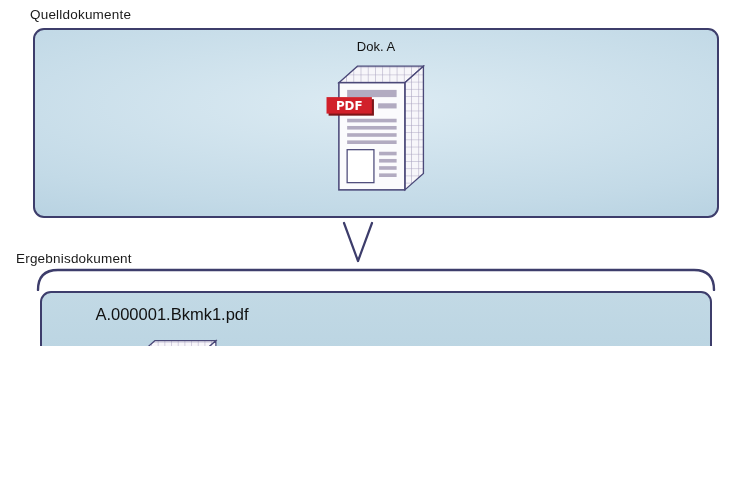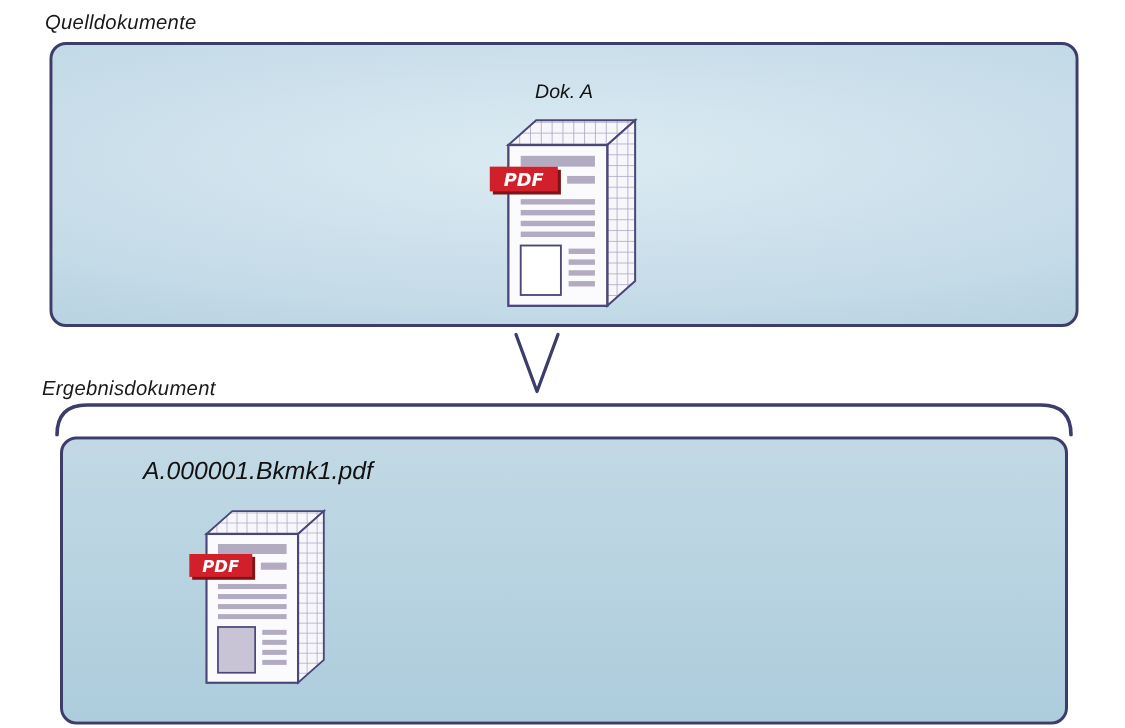--- a/index.html
+++ b/index.html
@@ -1,33 +1,33 @@
 <!DOCTYPE html>
 <html><head>
 <meta charset="utf-8">
 <style>
   html,body{margin:0;padding:0;background:#ffffff;}
   .canvas{
-    position:relative;width:750px;height:485px;overflow:hidden;
-    font-family:"Liberation Sans",sans-serif;background:#ffffff;font-style:italic;
+    position:relative;width:750px;height:346px;overflow:hidden;
+    font-family:"Liberation Sans",sans-serif;background:#ffffff;
   }
   .section-label{
     position:absolute;font-size:13.5px;color:#1a1a1a;letter-spacing:.2px;
   }
   .label-source{left:30px;top:7px;}
-  .label-result{left:28px;top:251px;}
+  .label-result{left:16px;top:251px;}
   .box{
     position:absolute;border:2px solid #3d3d6b;border-radius:11px;box-sizing:border-box;
   }
   .top-box{
     left:33px;top:28px;width:686px;height:190px;
     background:radial-gradient(ellipse 120% 100% at 50% 40%, #dcebf3 0%, #c3dae7 55%, #a9c8da 100%);
     display:flex;justify-content:center;align-items:flex-start;
   }
-  .doc-column{display:flex;flex-direction:column;align-items:center;padding-top:23px;}
+  .doc-column{display:flex;flex-direction:column;align-items:center;padding-top:9px;}
   .doc-title{font-size:13px;color:#111;margin-bottom:6px;}
   .doc-icon{display:block;}
   .doc-icon.big{width:104px;height:134px;--imgfill:#ffffff;}
   .doc-icon.small{width:96px;height:124px;--imgfill:#c9c3d6;}
   .arrow-svg{position:absolute;left:340px;top:221px;width:36px;height:44px;}
   .bracket-svg{position:absolute;left:36px;top:267px;width:680px;height:24px;}
   .bottom-box{
     left:40px;top:291px;width:672px;height:192px;
     background:linear-gradient(180deg,#c2d9e5 0%, #adccdc 100%);
     display:flex;justify-content:flex-start;align-items:flex-start;

